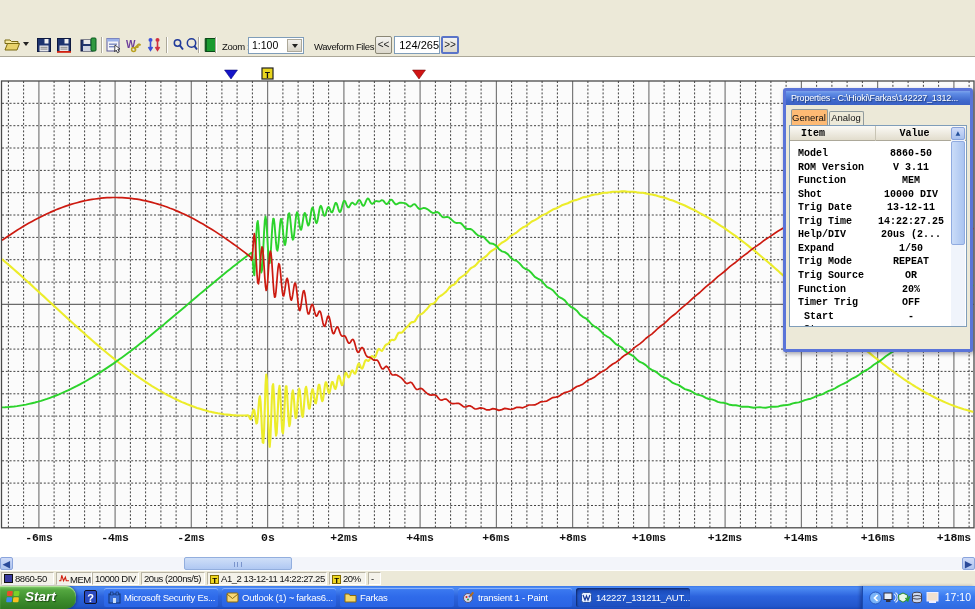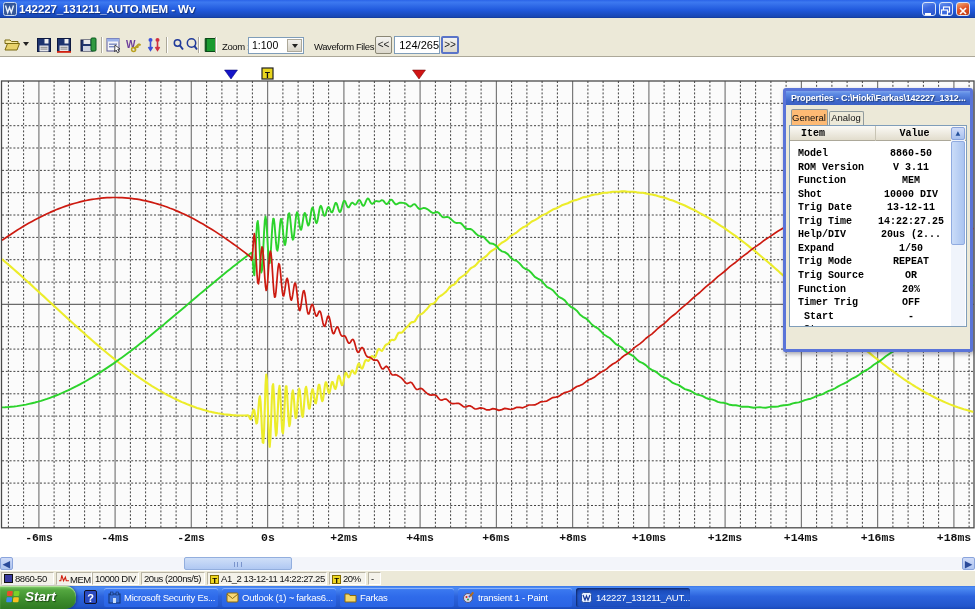--- a/index.html
+++ b/index.html
@@ -25,52 +25,35 @@
 .sic {display:inline-block;width:9px;height:9px;margin-right:2px;vertical-align:-1px}
 #taskbar {position:absolute;left:0;top:586px;width:975px;height:23px;background:linear-gradient(180deg,#3a77e8 0%,#4d8cf4 8%,#2c63dd 45%,#2256cc 88%,#1a49b8 100%)}
 #startbtn {position:absolute;left:0;top:0;width:76px;height:23px;border-radius:0 10px 10px 0;background:linear-gradient(180deg,#7fca6a 0%,#53a63f 18%,#3d8d2d 60%,#2f7a22 100%);box-shadow:inset 0 1px 1px #b8e8a0,1px 0 3px rgba(0,0,30,0.4);color:#fff;font-size:13.5px;font-weight:bold;font-style:italic;line-height:22px}
 #startbtn svg {position:absolute;left:5px;top:3px}
 #startbtn span {position:absolute;left:25px;text-shadow:1px 1px 1px #1a4a10}
 .tbtn {position:absolute;top:2px;height:19px;border-radius:2.5px;color:#fff;font-size:9.5px;letter-spacing:-0.25px;line-height:19px;white-space:nowrap;overflow:hidden}
 .tbtn svg {vertical-align:-2.5px;margin:0 3px 0 4px}
 #tray {position:absolute;right:0;top:0;width:113px;height:23px;background:linear-gradient(180deg,#4a8cf8 0%,#5c9cfc 8%,#3a7af0 45%,#2f6ae0 100%);box-shadow:-2px 0 3px rgba(0,0,40,0.3);border-left:1px solid #1a4ab0}
 #clock {position:absolute;right:4px;top:5px;color:#fff;font-size:10.5px}
 #props {position:absolute;left:783px;top:88px;width:190px;height:264px;background:#ece9d8;border:3px solid #5a74d8;border-radius:3px 3px 2px 2px;box-shadow:1px 2px 4px rgba(0,0,30,0.35);overflow:hidden}
-#ptitle {position:absolute;left:0;top:0;width:184px;height:14px;background:linear-gradient(180deg,#7ba2ec 0%,#5d8ae4 20%,#3f68cc 70%,#3a60c4 100%);color:#fff;font-size:9px;font-weight:bold;letter-spacing:-0.2px;line-height:14px;padding-left:5px;white-space:nowrap;overflow:hidden;text-shadow:1px 1px 1px #22407a}
+#ptitle {position:absolute;left:0;top:0;width:184px;height:14px;background:linear-gradient(180deg,#7ba2ec 0%,#5d8ae4 20%,#3f68cc 70%,#3a60c4 100%);color:#fff;font-size:9px;font-weight:normal;letter-spacing:-0.2px;line-height:14px;padding-left:5px;white-space:nowrap;overflow:hidden;text-shadow:1px 1px 1px #22407a}
 .tab {position:absolute;font-size:9.5px;color:#111;border:1px solid #919b9c;border-bottom:none;border-radius:2px 2px 0 0;text-align:center}
 #plist {position:absolute;left:3px;top:34px;width:178px;height:202px;overflow:hidden;background:#fff;border:1px solid #7f9db9;font-family:"Liberation Mono",monospace;font-size:10px;font-weight:bold;color:#000}
 #phead {position:absolute;left:0;top:0;width:176px;height:15px;background:linear-gradient(180deg,#fbfaf6,#e2ddcd);border-bottom:1px solid #aca899}
 #phead .h1 {position:absolute;left:0;top:0;width:86px;height:15px;border-right:1px solid #c8c4b4;padding-left:11px;line-height:15px}
 #phead .h2 {position:absolute;left:87px;top:0;width:75px;height:15px;text-align:center;line-height:15px}
 .prow {position:absolute;left:0;width:162px;height:13.5px;line-height:13.5px}
 .prow .pk {position:absolute;left:8px}
 .prow .pv {position:absolute;left:80px;width:82px;text-align:center}
 #pscroll {position:absolute;right:1px;top:1px;width:14px;height:212px;background:#f0f4fb}
 .parrow {position:absolute;left:0;width:14px;height:13px;background:linear-gradient(180deg,#cfdbf8,#a8c0ee);border:1px solid #88a2da;border-radius:2px;color:#24509a;font-size:8px;text-align:center;line-height:12px;font-weight:bold}
 #pthumb {position:absolute;left:0;top:14px;width:14px;height:104px;background:linear-gradient(90deg,#cadcf8,#aac4f0);border:1px solid #90abe0;border-radius:2px}
 </style></head>
 <body>
 <div id="scr">
-<div id="titlebar">
-  <svg style="position:absolute;left:3px;top:2px" width="14" height="14" viewBox="0 0 14 14">
-        <rect x="0.5" y="0.5" width="13" height="13" rx="2" fill="#35589a" stroke="#c8d8f0"></rect>
-        <path d="M2.5 3.5 l2.2 7 1.8-5 1.8 5 2.2-7" stroke="#e8f0fc" fill="none" stroke-width="1.4"></path>
-      </svg>
-  <span class="ttl">142227_131211_AUTO.MEM - Wv</span>
-  <div class="wbtn" style="left:922px;background:linear-gradient(160deg,#6a94ee 0%,#3a68e0 40%,#2a55cc 100%)"><svg width="12" height="12" viewBox="0 0 12 12">
-          <rect x="2" y="8" width="6" height="2.2" fill="#fff"></rect>
-        </svg></div>
-  <div class="wbtn" style="left:939px;background:linear-gradient(160deg,#6a94ee 0%,#3a68e0 40%,#2a55cc 100%)"><svg width="12" height="12" viewBox="0 0 12 12">
-          <rect x="3.5" y="2" width="6" height="5" fill="none" stroke="#fff" stroke-width="1.2"></rect>
-          <rect x="1.5" y="5" width="6" height="5" fill="#3a6ae0" stroke="#fff" stroke-width="1.2"></rect>
-        </svg></div>
-  <div class="wbtn" style="left:956px;background:linear-gradient(160deg,#f0aa78 0%,#e0562a 45%,#c03c12 100%)"><svg width="12" height="12" viewBox="0 0 12 12">
-          <path d="M3 3 L9 9 M9 3 L3 9" stroke="#fff" stroke-width="1.7"></path>
-        </svg></div>
-</div>
 <div id="toolbar"></div>
 <svg style="position:absolute;left:3px;top:36px" width="18" height="18" viewBox="0 0 18 18">
       <path d="M2 4 h5 l1.5 1.5 H15 v2 H2 z" fill="#f6e9a0" stroke="#7a6a10" stroke-width="1"></path>
       <path d="M2 14 L4.5 7.5 H16.5 L14 14 z" fill="#e8d26a" stroke="#7a6a10" stroke-width="1"></path>
     </svg>
     <div style="position:absolute;left:23px;top:42px;width:0;height:0;border-left:3.5px solid transparent;border-right:3.5px solid transparent;border-top:4px solid #222"></div>
     <svg style="position:absolute;left:35px;top:36px" width="18" height="18" viewBox="0 0 18 18">
       <rect x="2.5" y="2.5" width="13" height="13" fill="#1e3470" stroke="#0e1a40"></rect>
       <rect x="9.5" y="3" width="4" height="4.5" fill="#f0f0f0"></rect>
       <rect x="4.5" y="9.5" width="9" height="6" fill="#e6e6ea"></rect>
@@ -306,20 +289,37 @@
           <circle cx="6" cy="7" r="4.5" fill="#d8d8e8" stroke="#55557a"></circle>
           <circle cx="4.5" cy="6" r="1" fill="#d02010"></circle>
           <circle cx="7.5" cy="5.5" r="1" fill="#2a50d0"></circle>
           <circle cx="6" cy="8.5" r="1" fill="#2aa030"></circle>
           <rect x="9" y="1" width="2" height="5" transform="rotate(40 10 3)" fill="#b06a20"></rect>
         </svg><span>transient 1 - Paint</span></div>
  <div class="tbtn" style="left:576px;width:114px;background:linear-gradient(180deg,#1e55c8 0%,#1a4ab8 8%,#2258cc 40%,#1e4fc0 100%);box-shadow:inset 1px 1px 2px rgba(0,0,20,0.55)"><svg width="13" height="13" viewBox="0 0 13 13">
           <rect x="1.5" y="1.5" width="10" height="10" rx="2" fill="#e8f0ff" stroke="#2a50a0"></rect>
           <path d="M3 4 l2 5 1.5-4 1.5 4 2-5" stroke="#1a3a9a" fill="none" stroke-width="1.2"></path>
         </svg><span>142227_131211_AUT...</span></div>
+ <div id="tray">
+   <svg width="74" height="18" viewBox="0 0 74 18" style="position:absolute;left:6px;top:3px">
+     <circle cx="6.5" cy="9" r="6" fill="#7ab4f8" stroke="#2a5ac0"></circle>
+          <path d="M8.5 6 L5.5 9 l3 3" stroke="#fff" stroke-width="1.7" fill="none"></path>
+     <rect x="15" y="4" width="8" height="6.5" fill="#e8eef8" stroke="#334"></rect>
+          <rect x="17" y="11" width="4.5" height="2" fill="#334"></rect>
+          <path d="M25 5 a4 4 0 0 1 0 7 M26.5 3.5 a6 6 0 0 1 0 10" stroke="#dfe8f8" fill="none" stroke-width="1.1"></path>
+     <path d="M34 4 l4.5 2.2 -0.4 4.6 -4.1 2.4 -4.1-2.4 -0.4-4.6 z" fill="#e8f8e8" stroke="#2a8a2a"></path>
+          <path d="M36.5 9 l2.3 2.8 1.8-4.6" stroke="#2aa02a" stroke-width="1.5" fill="none"></path>
+     <ellipse cx="48" cy="5" rx="4.5" ry="1.8" fill="#cdd8ee" stroke="#445"></ellipse>
+          <path d="M43.5 5 v7 a4.5 1.8 0 0 0 9 0 v-7" fill="#cdd8ee" stroke="#445"></path>
+          <ellipse cx="48" cy="8.3" rx="4.5" ry="1.8" fill="none" stroke="#445"></ellipse>
+     <rect x="58" y="3.5" width="11" height="8.5" fill="#f0e0d0" stroke="#eef"></rect>
+          <rect x="60" y="12" width="7" height="2" fill="#eef"></rect>
+   </svg>
+   <span id="clock">17:10</span>
+ </div>
 </div>
 
 <div id="props">
  <div id="ptitle">Properties - C:\Hioki\Farkas\142227_1312...</div>
  <div class="tab" style="left:4.5px;top:18px;width:37px;height:16px;background:#fdba74;line-height:15px;z-index:2">General</div>
  <div class="tab" style="left:42.5px;top:20px;width:35px;height:14px;background:#ece9d8;line-height:12px">Analog</div>
  <div id="plist">
   <div id="phead">
           <span class="h1">Item</span>
           <span class="h2">Value</span>

